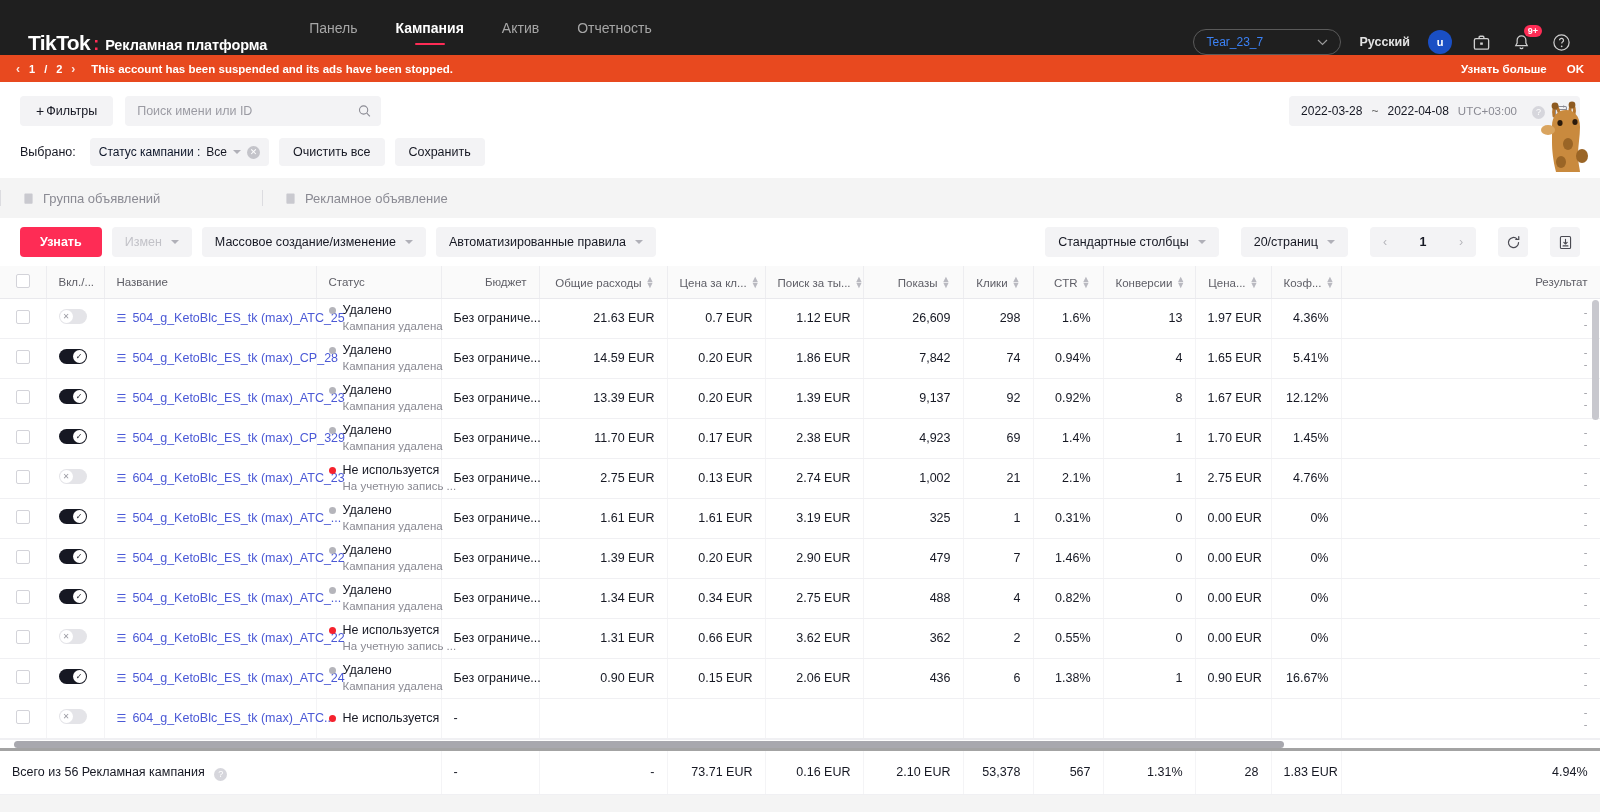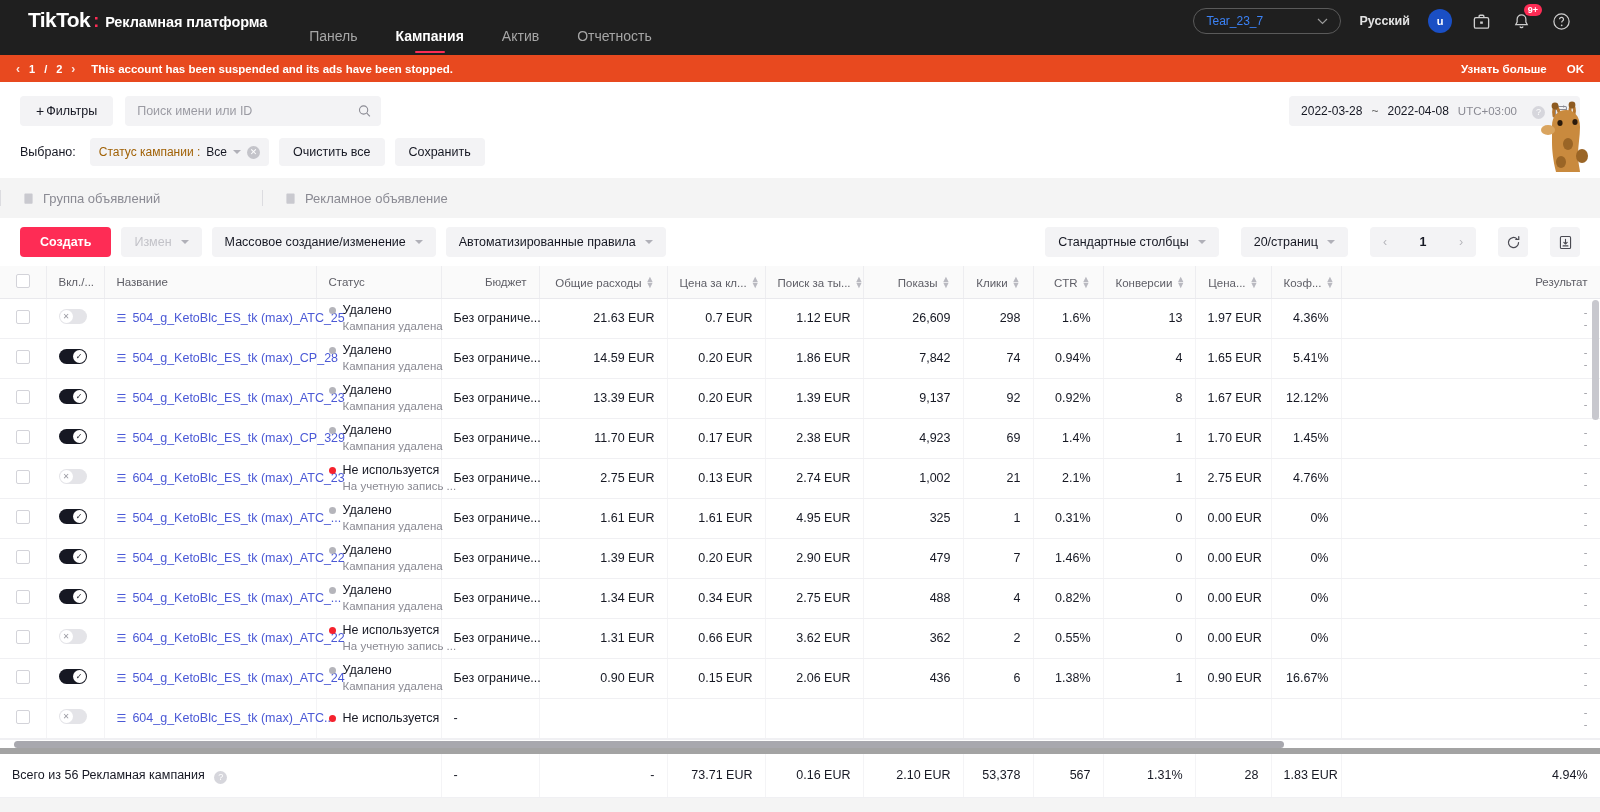--- a/index.html
+++ b/index.html
@@ -7,21 +7,21 @@
   body {
     width:1600px; height:812px; overflow:hidden;
     font-family:"Liberation Sans","DejaVu Sans",sans-serif;
     background:#f4f4f4; color:#161823; font-size:13px;
     -webkit-font-smoothing:antialiased;
   }
 
   
   .topnav {
     height:55px; background:#1f1f1f; color:#fff;
-    display:flex; align-items:flex-start; padding:8px 20px;
+    display:flex; align-items:flex-end; padding:0 20px;
     position:relative;
   }
   .brand { display:flex; align-items:baseline; gap:3px; margin-right:42px; padding-left:8px;}
   .brand-logo { font-size:21px; font-weight:bold; letter-spacing:-0.6px; }
   .brand-colon { color:#fe2c55; font-weight:bold; font-size:18px; margin-right:3px;}
   .brand-sub { font-size:14.5px; font-weight:bold; letter-spacing:-0.1px;}
   .navlinks { display:flex; align-items:center; gap:38px; height:55px; }
   .navlink {
     font-size:14px; color:#a6a6a6; height:55px; display:flex;
     align-items:center; position:relative; cursor:pointer; white-space:nowrap;
@@ -83,21 +83,21 @@
   }
   .dr-date { color:#161823; }
   .dr-tilde { color:#666; }
   .dr-tz { color:#8a8a93; font-size:11.5px; }
   .fb-row2 { display:flex; align-items:center; gap:10px; margin-top:12px; }
   .fb-label { font-size:12.5px; color:#161823; margin-right:4px; }
   .chip {
     height:28px; background:#f3f3f5; border-radius:4px; display:flex;
     align-items:center; gap:6px; padding:0 9px; font-size:12px; cursor:pointer;
   }
-  .chip-key { color:#a16207; }
+  .chip-key { color:#0f172a; }
   .chip-val { color:#161823; }
   .chip-x {
     width:13px; height:13px; border-radius:50%; background:#c4c4ca; color:#fff;
     font-size:9px; display:flex; align-items:center; justify-content:center; cursor:pointer;
   }
   .btn-plain {
     height:28px; background:#f3f3f5; border-radius:4px; display:flex;
     align-items:center; padding:0 14px; font-size:12.5px; cursor:pointer;
   }
   .giraffe { position:absolute; right:0; top:12px; width:70px; height:78px; pointer-events:none; }
@@ -193,21 +193,21 @@
   }
   .hscrollbar {
     height:9px; background:#fff; position:relative; border-top:1px solid #f0f0f3;
   }
   .hscroll-thumb {
     position:absolute; left:14px; top:1px; width:1270px; height:7px;
     background:#a8a8ae; border-radius:4px;
   }
 
   
-  .totals { background:#fff; border-top:6px solid #a3a3a3; }
+  .totals { background:#fff; border-top:3px solid #a3a3a3; }
   .totals td {
     height:44px; font-size:12.5px; color:#161823; padding:0 12px;
     text-align:right; border-right:1px solid #f4f4f6; white-space:nowrap;
   }
   .totals td.l { text-align:left; }
   .q-ico {
     display:inline-flex; align-items:center; justify-content:center;
     width:13px; height:13px; border-radius:50%; background:#d6d6dc; color:#fff;
     font-size:9px; margin-left:6px; position:relative; top:1px; cursor:pointer;
   }
@@ -337,21 +337,21 @@
   <div class="tab">
     <span class="sep"></span>
     <svg width="13" height="13" viewBox="0 0 14 14">
         <rect x="2.6" y="1.6" width="8.8" height="11" rx="1" fill="#c9c9cf"></rect>
       </svg>
     <span>Рекламное объявление</span>
   </div>
 </div>
 
 <div class="toolbar">
-  <div class="btn-create">Создать</div>
+  <div class="btn-create">Узнать</div>
   <div class="btn-drop disabled">
     <span>Измен</span>
     <span class="caret"></span>
   </div>
   <div class="btn-drop">
     <span>Массовое создание/изменение</span>
     <span class="caret"></span>
   </div>
   <div class="btn-drop">
     <span>Автоматизированные правила</span>
@@ -606,21 +606,21 @@
               <div class="status-top">
                 <span class="dot grey"></span>
                 <span>Удалено</span>
               </div>
               <div class="status-sub">Кампания удалена</div>
             </div>
           </td>
           <td class="l">Без ограниче...</td>
           <td>1.61 EUR</td>
           <td>1.61 EUR</td>
-          <td>4.95 EUR</td>
+          <td>3.19 EUR</td>
           <td>325</td>
           <td>1</td>
           <td>0.31%</td>
           <td>0</td>
           <td>0.00 EUR</td>
           <td>0%</td>
           <td>
             <div class="res-dash">-</div>
             <div class="res-dash">-</div>
           </td>

